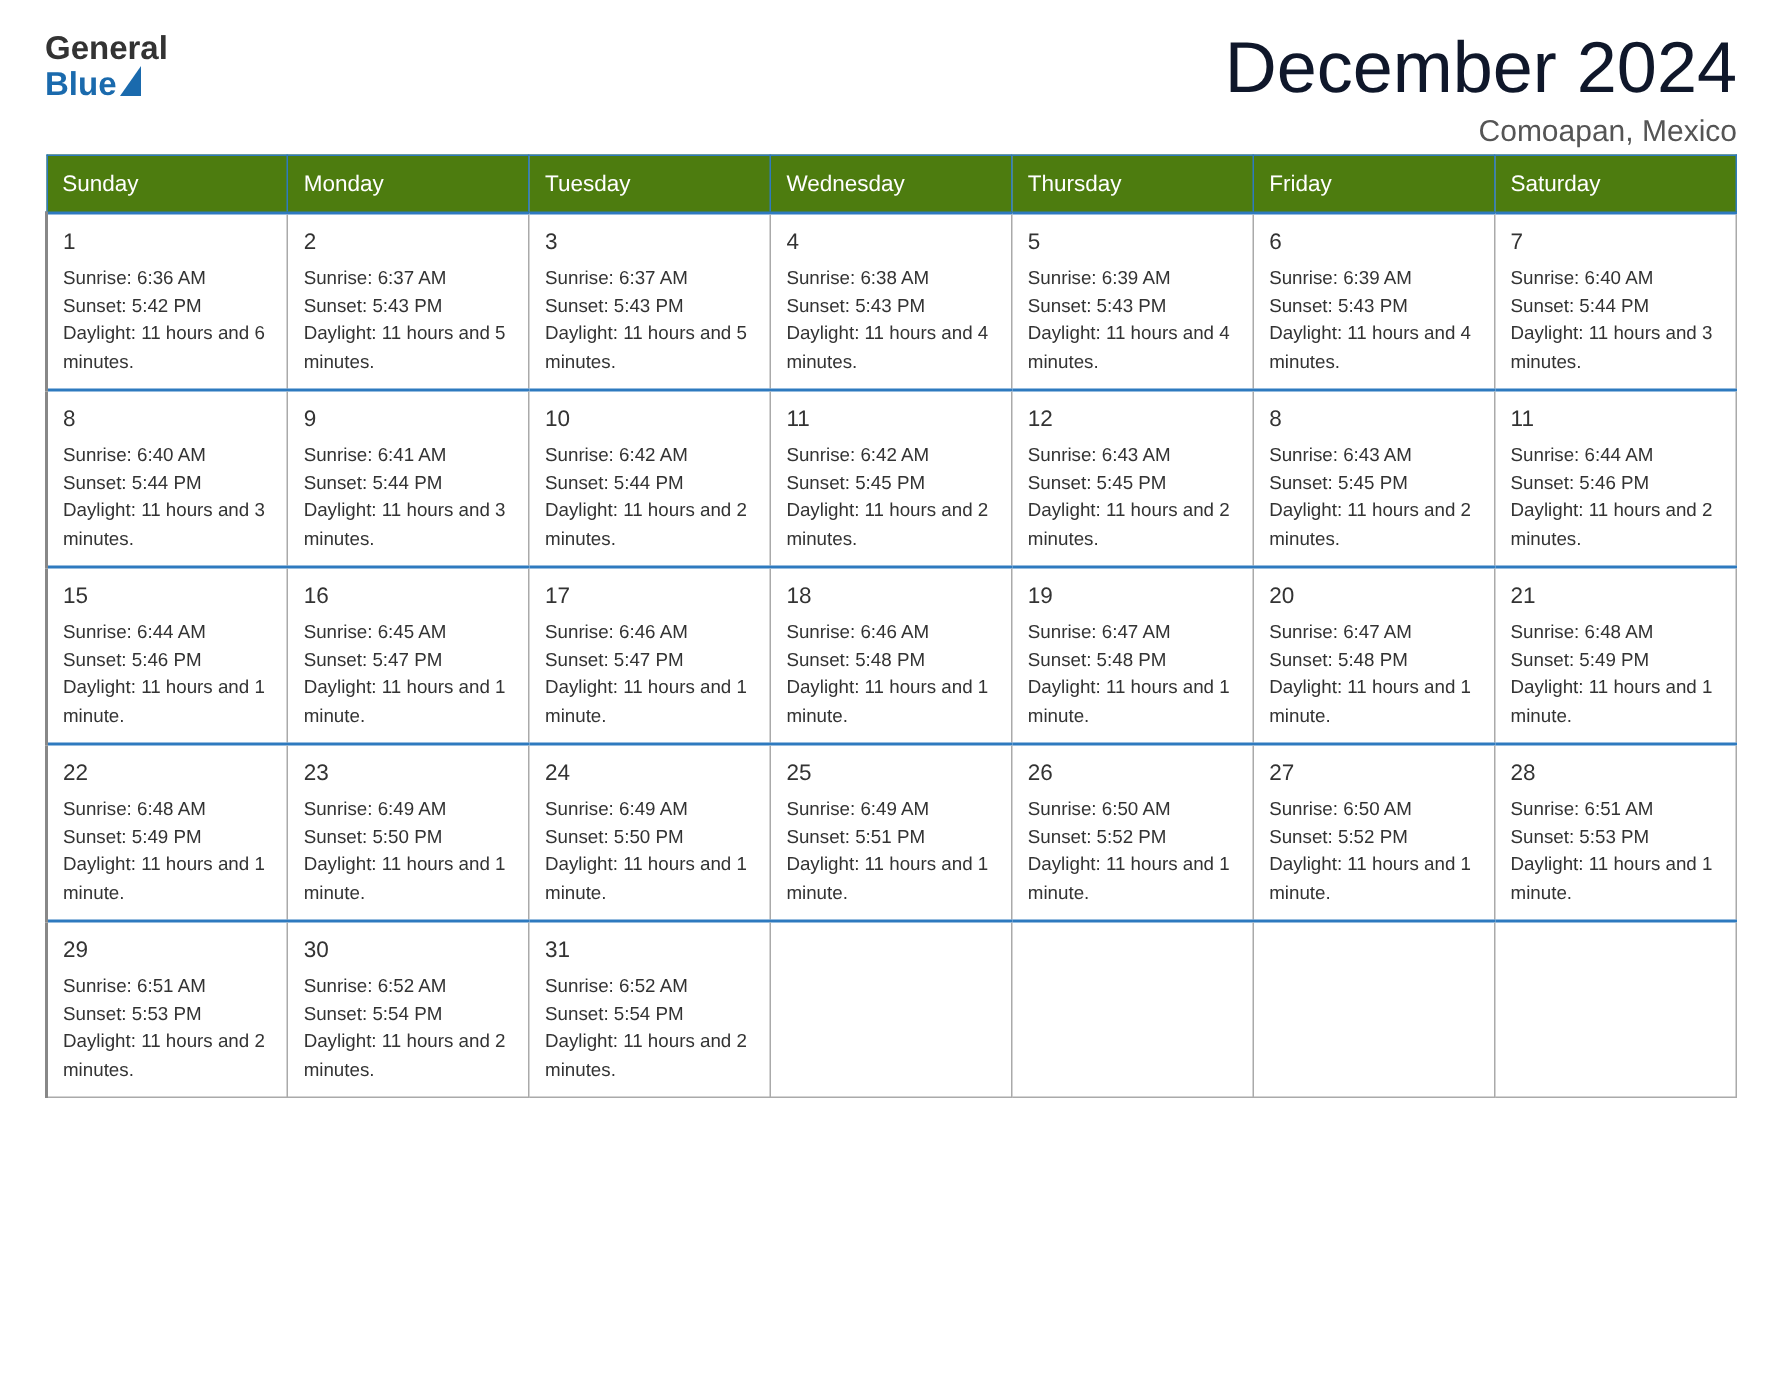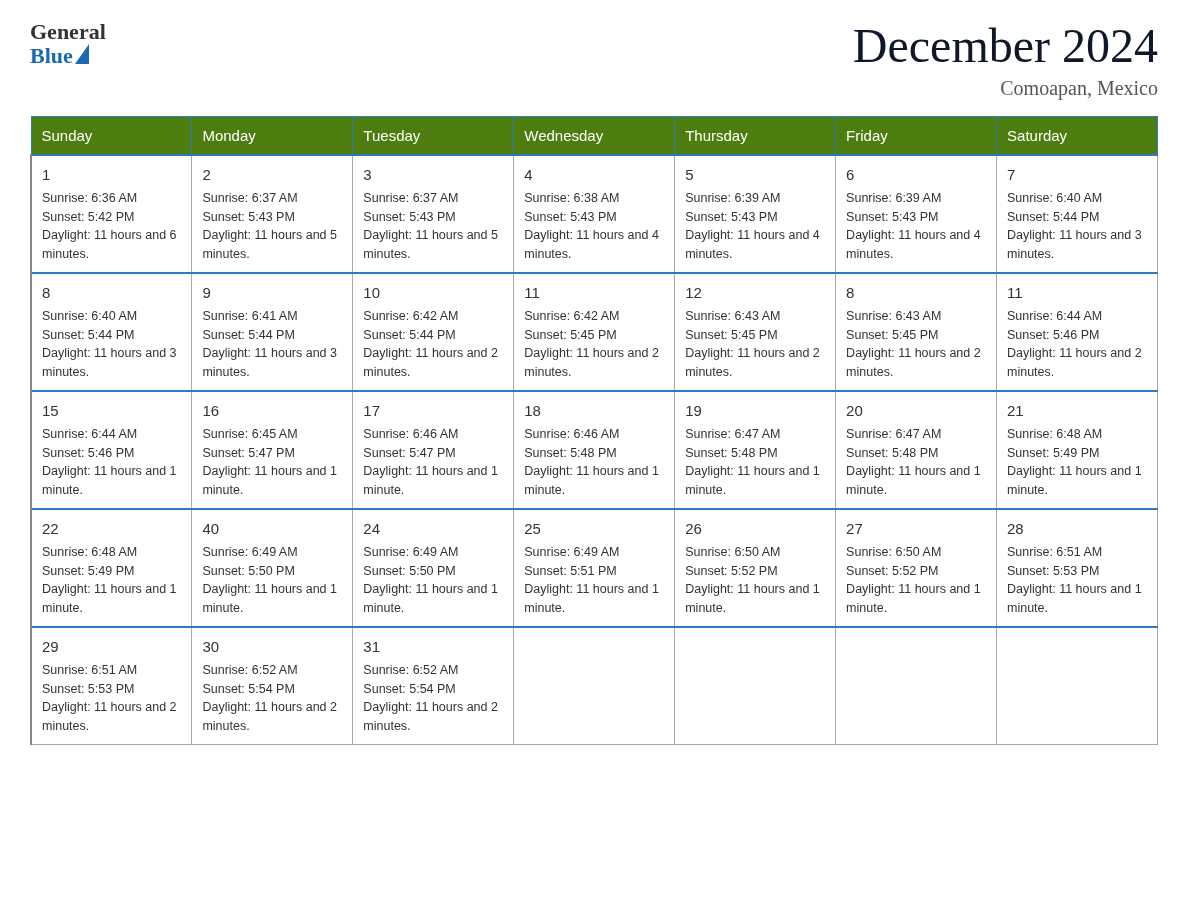--- a/index.html
+++ b/index.html
@@ -8,22 +8,21 @@
       background: #fff;
       width: 1188px;
       min-height: 918px;
       padding: 20px 30px;
     }
 
     .header {
       display: flex;
       justify-content: space-between;
       align-items: flex-start;
-      margin-bottom: 16px;
-      font-family: Liberation Serif, serif;
+      margin-bottom: 3px;
     }
 
     .logo {
       display: flex;
       align-items: center;
       gap: 0;
     }
 
     .logo-text {
       display: flex;
@@ -244,21 +243,21 @@
         <span class="day-number">21</span>
         <span class="day-info">Sunrise: 6:48 AM<br>Sunset: 5:49 PM<br>Daylight: 11 hours and 1 minute.</span>
       </td>
       </tr>
       <tr>
         <td>
         <span class="day-number">22</span>
         <span class="day-info">Sunrise: 6:48 AM<br>Sunset: 5:49 PM<br>Daylight: 11 hours and 1 minute.</span>
       </td>
         <td>
-        <span class="day-number">40</span>
+        <span class="day-number">23</span>
         <span class="day-info">Sunrise: 6:49 AM<br>Sunset: 5:50 PM<br>Daylight: 11 hours and 1 minute.</span>
       </td>
         <td>
         <span class="day-number">24</span>
         <span class="day-info">Sunrise: 6:49 AM<br>Sunset: 5:50 PM<br>Daylight: 11 hours and 1 minute.</span>
       </td>
         <td>
         <span class="day-number">25</span>
         <span class="day-info">Sunrise: 6:49 AM<br>Sunset: 5:51 PM<br>Daylight: 11 hours and 1 minute.</span>
       </td>

